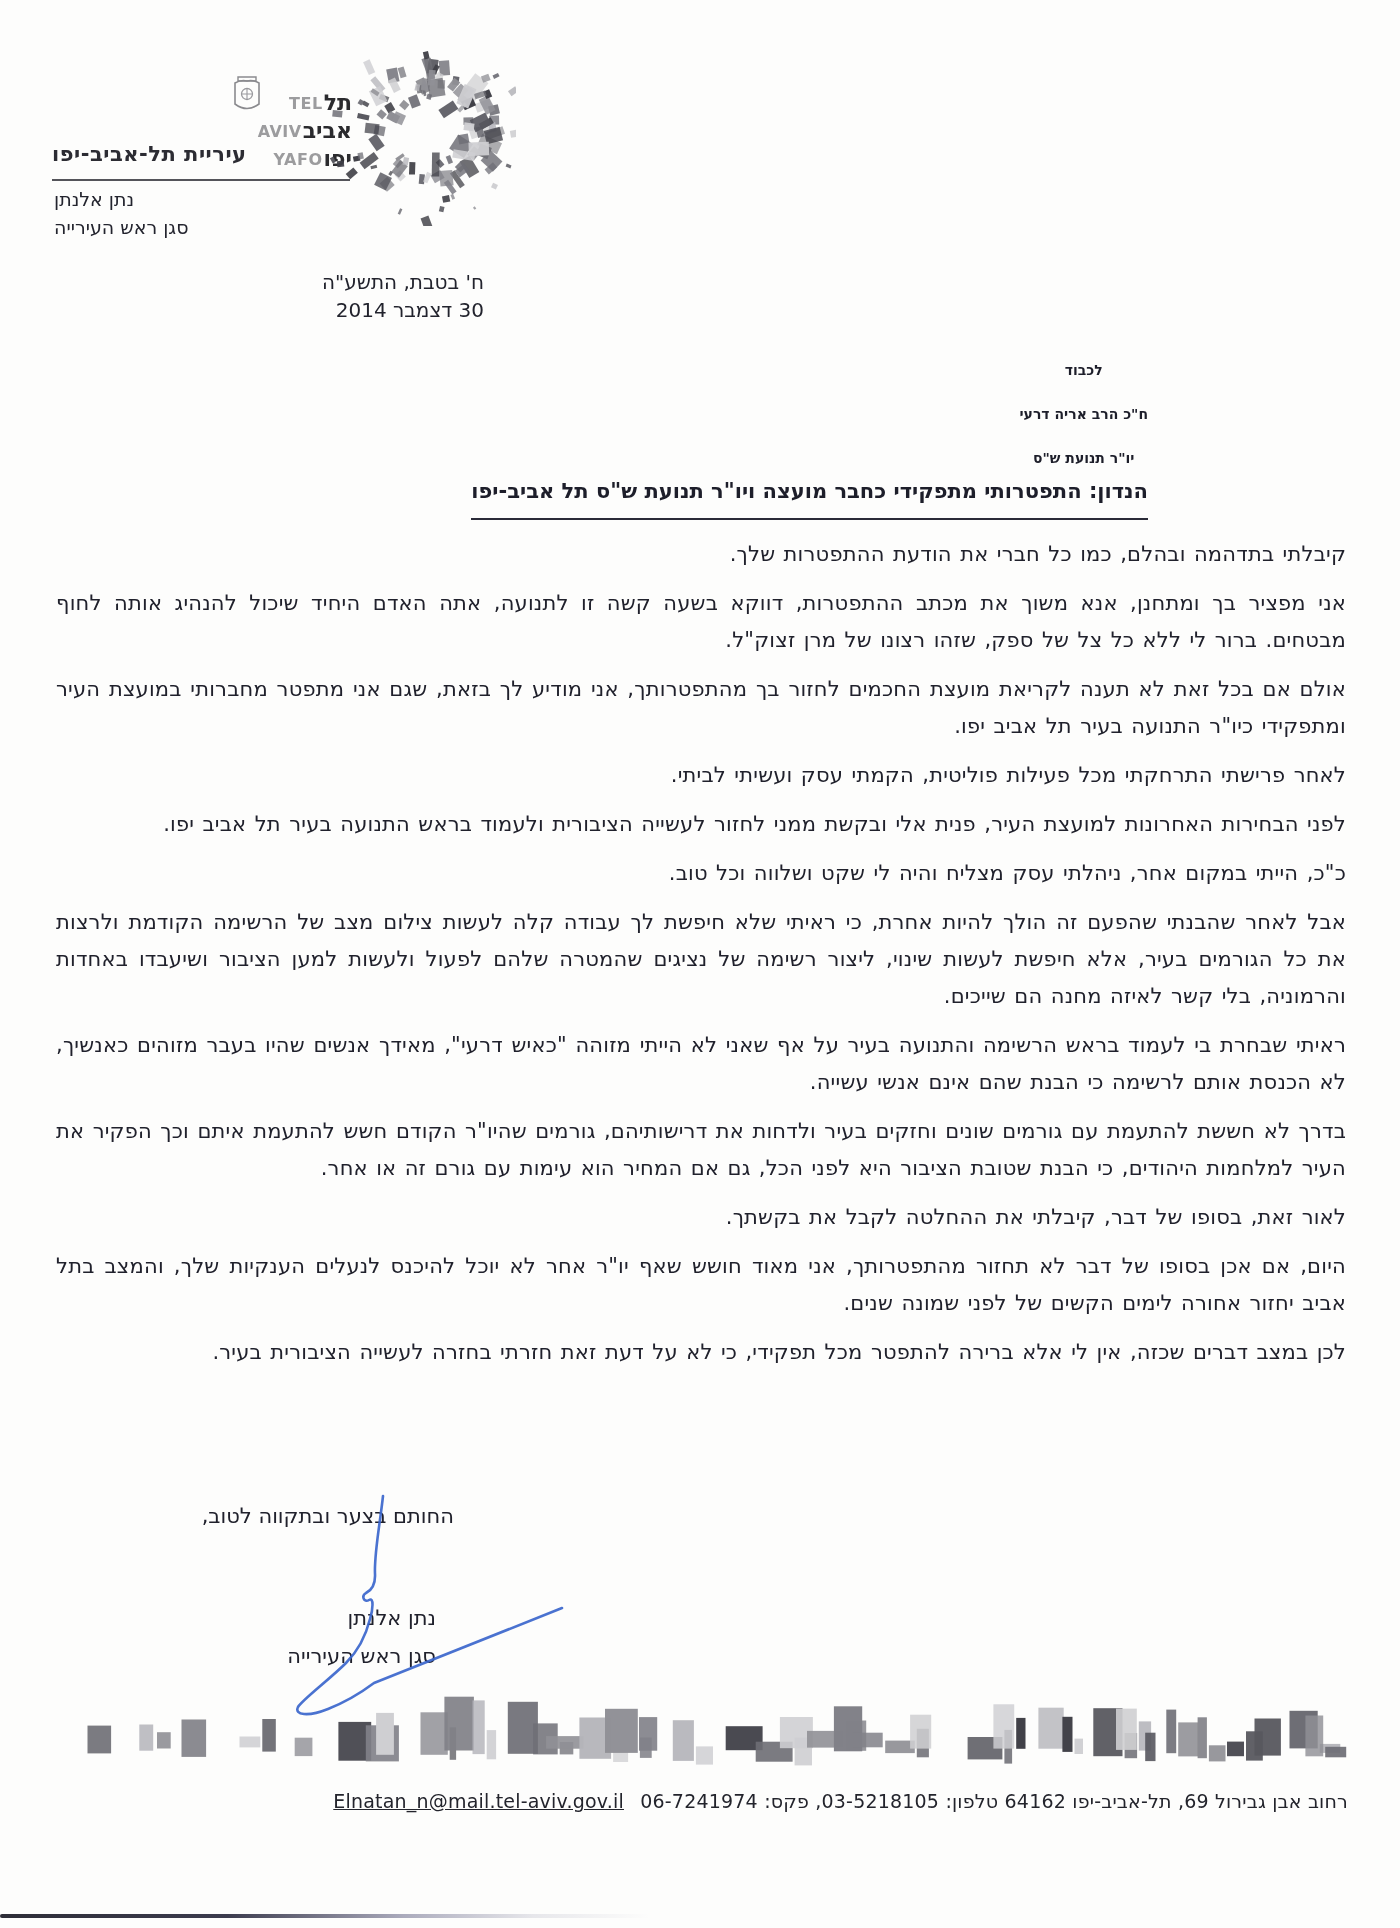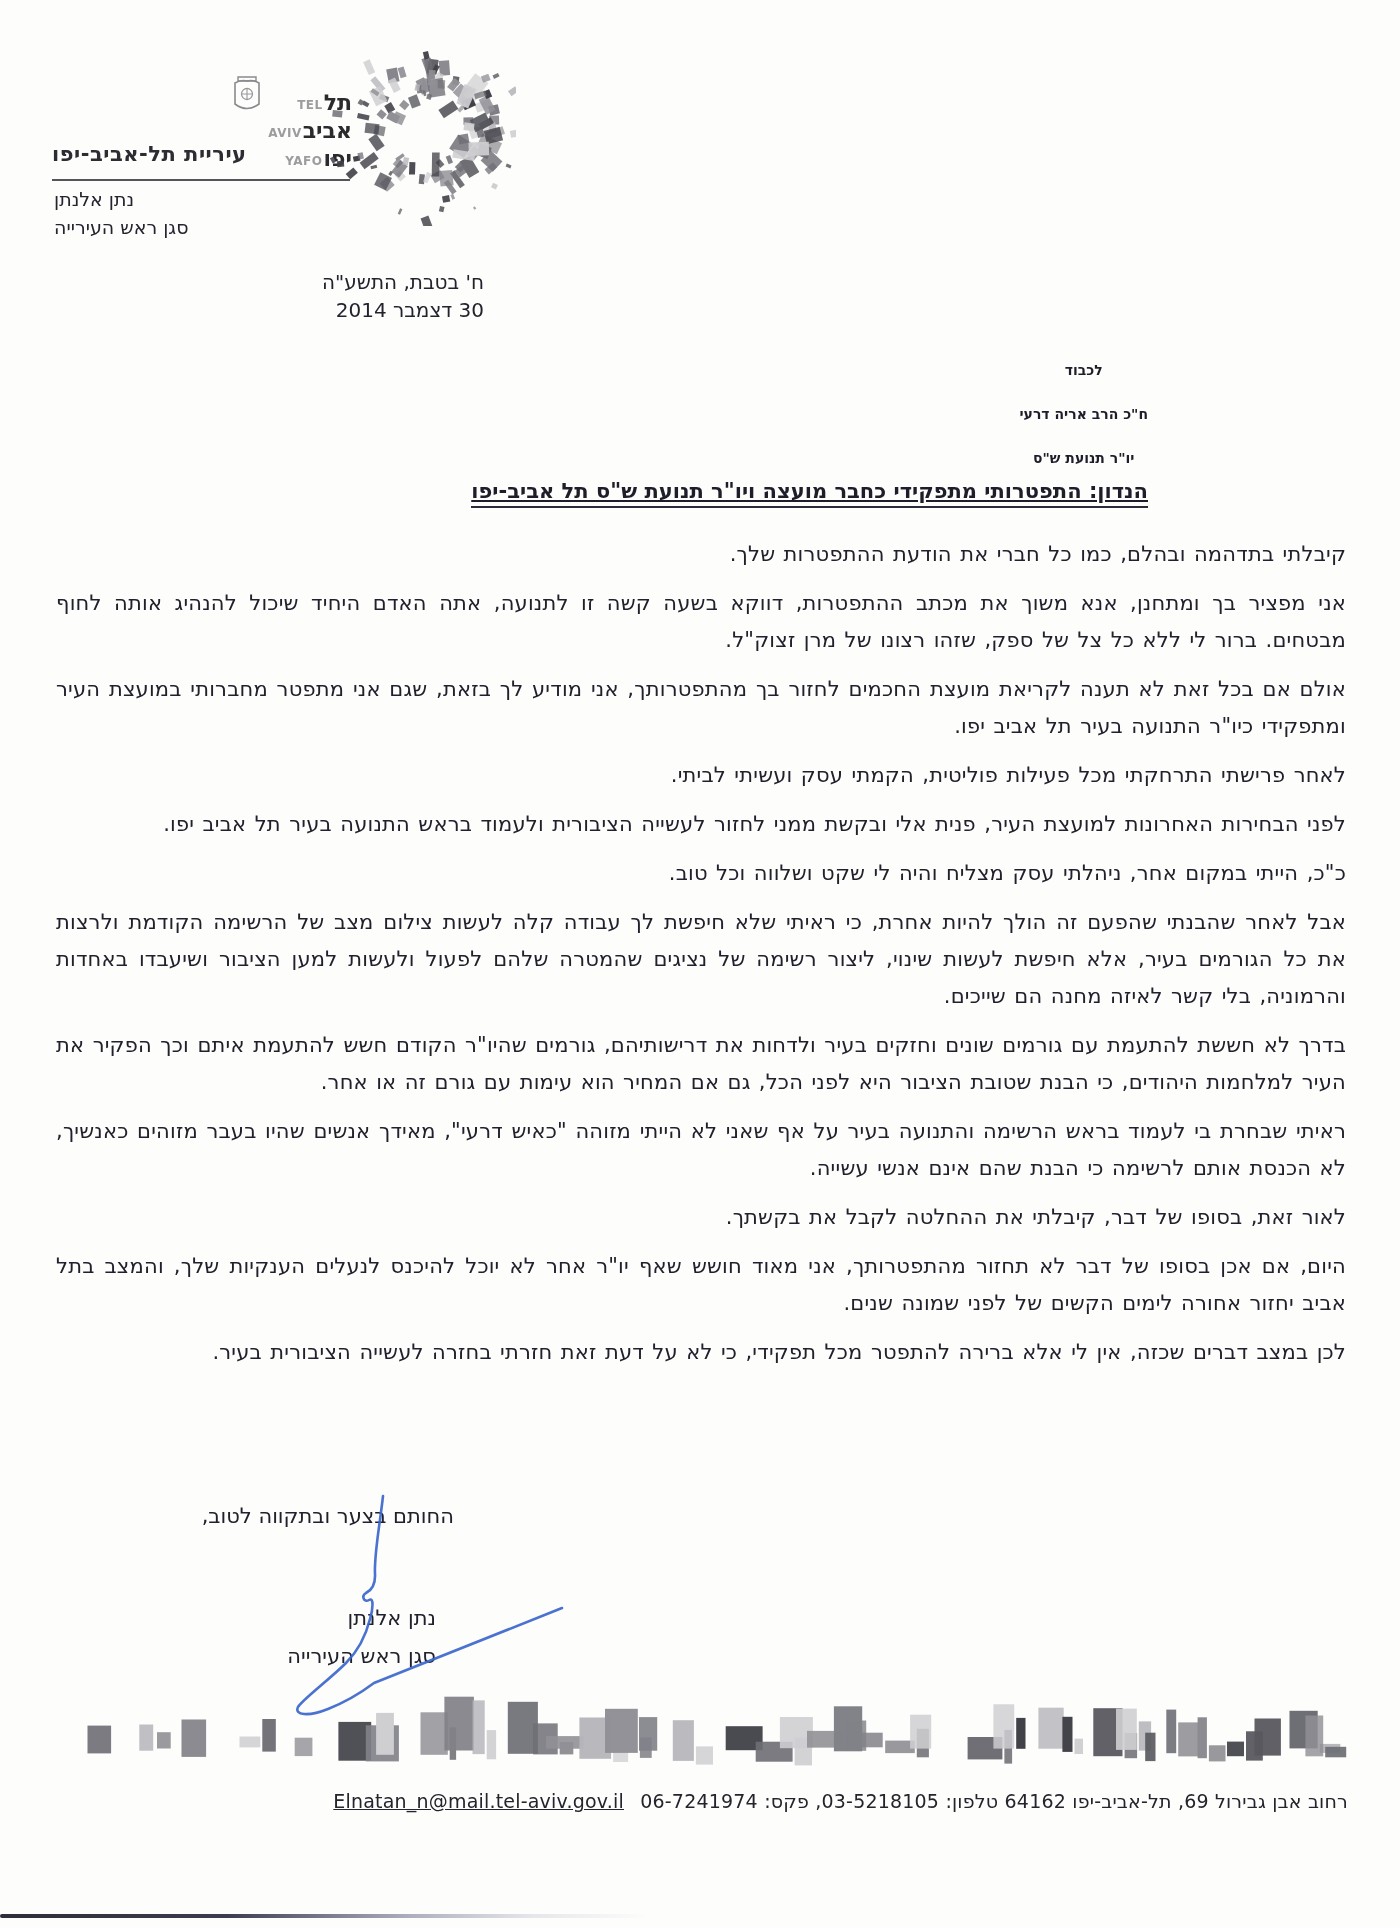--- a/index.html
+++ b/index.html
@@ -5,34 +5,34 @@
   html,body { margin:0; padding:0; background:#e9e9e9; }
   .page {
     position:relative; width:1400px; height:1928px;
     background:#fdfdfc; overflow:hidden;
     font-family:"DejaVu Sans", sans-serif; color:#23242e;
   }
   
   .crest { position:absolute; left:230px; top:74px; }
   .wordmark { position:absolute; left:238px; top:90px; width:116px; text-align:right; line-height:26px; }
   .wm-line { white-space:nowrap; }
-  .wm-en { font-weight:bold; font-size:12px; color:#9c9c9e; letter-spacing:.5px; vertical-align:1px; }
+  .wm-en { font-weight:bold; font-size:16px; color:#9c9c9e; letter-spacing:.5px; vertical-align:1px; }
   .wm-he { font-weight:bold; font-size:22px; color:#2b2b2e; margin-right:2px; margin-left:1px; }
   .mosaic { position:absolute; left:330px; top:40px; }
   .muni-name { position:absolute; left:52px; top:142px; font-size:21px; font-weight:600; letter-spacing:.5px; color:#2c2c33; direction:rtl; }
   .muni-underline { position:absolute; left:52px; top:179px; width:298px; height:2px; background:#54545a; }
   .sender-name  { position:absolute; left:54px; top:188px; font-size:19px; direction:rtl; }
   .sender-title { position:absolute; left:54px; top:216px; font-size:19px; direction:rtl; }
   
   .date-block { position:absolute; left:290px; top:268px; width:194px; text-align:right; direction:rtl; font-size:20px; line-height:28px; color:#22232d; }
   
   .recipient { position:absolute; right:252px; top:348px; text-align:center; direction:rtl; font-weight:bold; font-size:14px; line-height:44px; color:#1d1e2a; }
   
   .subject { position:absolute; right:252px; top:479px; direction:rtl; font-weight:bold; font-size:21px; color:#1d1e2a; }
-  .subject .subject-text { border-bottom:2px solid #2a2b38; padding-bottom:3px;text-decoration:underline; }
+  .subject .subject-text { border-bottom:2px solid #2a2b38; padding-bottom:15px; }
   
   .letter-body {
     position:absolute; left:44px; right:42px; top:524px;
     direction:rtl; text-align:justify;
     font-size:21px; line-height:37px; letter-spacing:.2px; word-spacing:1.5px;
     color:#20212c;
   }
   .letter-body p { margin:12px; }
   
   .closing-signoff { position:absolute; left:160px; top:1504px; width:294px; text-align:right; direction:rtl; font-size:21px; color:#20212c; }
@@ -208,22 +208,22 @@
   </div>
 
   <div class="letter-body" id="letter-body">
       <p>קיבלתי בתדהמה ובהלם, כמו כל חברי את הודעת ההתפטרות שלך.</p>
       <p>אני מפציר בך ומתחנן, אנא משוך את מכתב ההתפטרות, דווקא בשעה קשה זו לתנועה, אתה האדם היחיד שיכול להנהיג אותה לחוף מבטחים. ברור לי ללא כל צל של ספק, שזהו רצונו של מרן זצוק"ל.</p>
       <p>אולם אם בכל זאת לא תענה לקריאת מועצת החכמים לחזור בך מהתפטרותך, אני מודיע לך בזאת, שגם אני מתפטר מחברותי במועצת העיר ומתפקידי כיו"ר התנועה בעיר תל אביב יפו.</p>
       <p>לאחר פרישתי התרחקתי מכל פעילות פוליטית, הקמתי עסק ועשיתי לביתי.</p>
       <p>לפני הבחירות האחרונות למועצת העיר, פנית אלי ובקשת ממני לחזור לעשייה הציבורית ולעמוד בראש התנועה בעיר תל אביב יפו.</p>
       <p>כ"כ, הייתי במקום אחר, ניהלתי עסק מצליח והיה לי שקט ושלווה וכל טוב.</p>
       <p>אבל לאחר שהבנתי שהפעם זה הולך להיות אחרת, כי ראיתי שלא חיפשת לך עבודה קלה לעשות צילום מצב של הרשימה הקודמת ולרצות את כל הגורמים בעיר, אלא חיפשת לעשות שינוי, ליצור רשימה של נציגים שהמטרה שלהם לפעול ולעשות למען הציבור ושיעבדו באחדות והרמוניה, בלי קשר לאיזה מחנה הם שייכים.</p>
+      <p>ראיתי שבחרת בי לעמוד בראש הרשימה והתנועה בעיר על אף שאני לא הייתי מזוהה "כאיש דרעי", מאידך אנשים שהיו בעבר מזוהים כאנשיך, לא הכנסת אותם לרשימה כי הבנת שהם אינם אנשי עשייה.</p>
       <p>בדרך לא חששת להתעמת עם גורמים שונים וחזקים בעיר ולדחות את דרישותיהם, גורמים שהיו"ר הקודם חשש להתעמת איתם וכך הפקיר את העיר למלחמות היהודים, כי הבנת שטובת הציבור היא לפני הכל, גם אם המחיר הוא עימות עם גורם זה או אחר.</p>
-      <p>ראיתי שבחרת בי לעמוד בראש הרשימה והתנועה בעיר על אף שאני לא הייתי מזוהה "כאיש דרעי", מאידך אנשים שהיו בעבר מזוהים כאנשיך, לא הכנסת אותם לרשימה כי הבנת שהם אינם אנשי עשייה.</p>
       <p>לאור זאת, בסופו של דבר, קיבלתי את ההחלטה לקבל את בקשתך.</p>
       <p>היום, אם אכן בסופו של דבר לא תחזור מהתפטרותך, אני מאוד חושש שאף יו"ר אחר לא יוכל להיכנס לנעלים הענקיות שלך, והמצב בתל אביב יחזור אחורה לימים הקשים של לפני שמונה שנים.</p>
       <p>לכן במצב דברים שכזה, אין לי אלא ברירה להתפטר מכל תפקידי, כי לא על דעת זאת חזרתי בחזרה לעשייה הציבורית בעיר.</p>
     </div>
 
   <div class="closing-signoff">החותם בצער ובתקווה לטוב,</div>
   <div class="closing-name">נתן אלנתן</div>
   <div class="closing-title">סגן ראש העירייה</div>
 
   <div class="signature">

